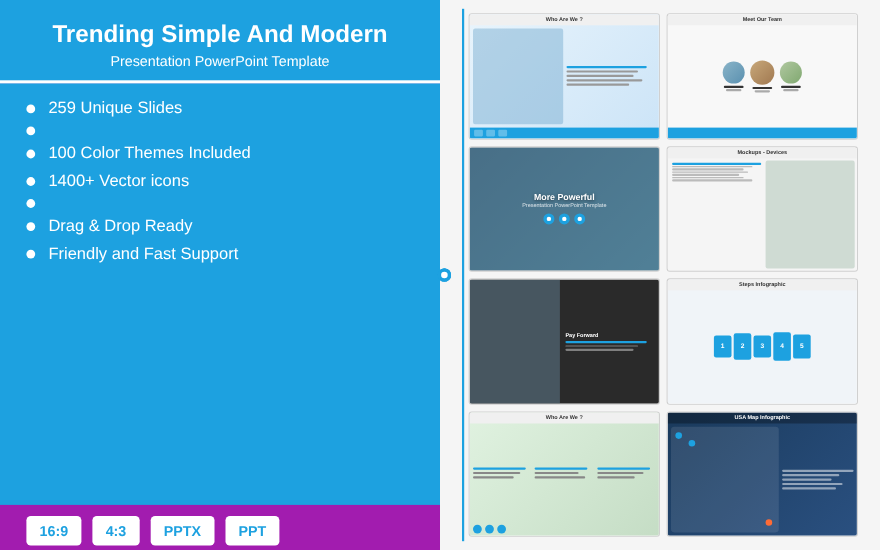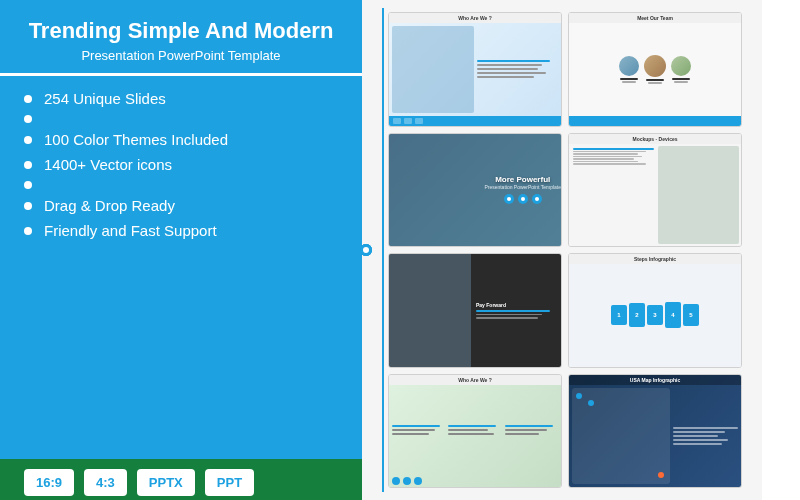--- a/index.html
+++ b/index.html
@@ -7,22 +7,22 @@
       width: 800px;
       height: 500px;
       font-family: Arial, sans-serif;
       display: flex;
       overflow: hidden;
       background: #fff;
     }
 
     
     .left-panel {
-      width: 362px;
-      background: #15803d;
+      width: 400px;
+      background: #a21caf;
       display: flex;
       flex-direction: column;
       padding: 0;
       flex-shrink: 0;
     }
 
     .title-section {
       background: #1da1e0;
       padding: 18px 24px 10px 24px;
       text-align: center;
@@ -150,21 +150,21 @@
 
 <div class="left-panel">
   <div class="title-section">
     <div class="main-title">Trending Simple And Modern</div>
     <div class="subtitle">Presentation PowerPoint Template</div>
   </div>
   <div class="features-section">
 
   <div class="feature-item">
         <div class="bullet"></div>
-        <span class="feature-text">254 Unique Slides</span>
+        <span class="feature-text">259 Unique Slides</span>
       </div>
       <div class="feature-item">
         <div class="bullet"></div>
       </div>
       <div class="feature-item">
         <div class="bullet"></div>
         <span class="feature-text">100 Color Themes Included</span>
       </div>
       <div class="feature-item">
         <div class="bullet"></div>
@@ -240,21 +240,21 @@
           </div>
           <div style="background:#1da1e0;height:10px;"></div>
         </div>
       </div>
     </div>
 
     <div class="slide-pair">
       <div class="row-dot"></div>
 
       <div class="slide-item">
-        <div style="position:absolute;inset:0;background:linear-gradient(135deg,#2c3e50,#3d6070);display:flex;flex-direction:column;align-items:flex-end;justify-content:center;">
+        <div style="position:absolute;inset:0;background:linear-gradient(135deg,#2c3e50,#3d6070);display:flex;flex-direction:column;align-items:center;justify-content:center;">
           <div style="background:rgba(100,160,190,0.5);position:absolute;inset:0;"></div>
           <div style="position:relative;z-index:1;text-align:center;">
             <div style="font-size:8px;color:#fff;font-weight:bold;text-shadow:0 1px 3px rgba(0,0,0,0.5);">More Powerful</div>
             <div style="font-size:5px;color:rgba(255,255,255,0.8);">Presentation PowerPoint Template</div>
             <div style="display:flex;gap:4px;margin-top:4px;justify-content:center;">
               <div style="width:10px;height:10px;background:#1da1e0;border-radius:50%;display:flex;align-items:center;justify-content:center;">
                 <div style="width:4px;height:4px;background:white;border-radius:50%;"></div>
               </div>
               <div style="width:10px;height:10px;background:#1da1e0;border-radius:50%;display:flex;align-items:center;justify-content:center;">
                 <div style="width:4px;height:4px;background:white;border-radius:50%;"></div>

